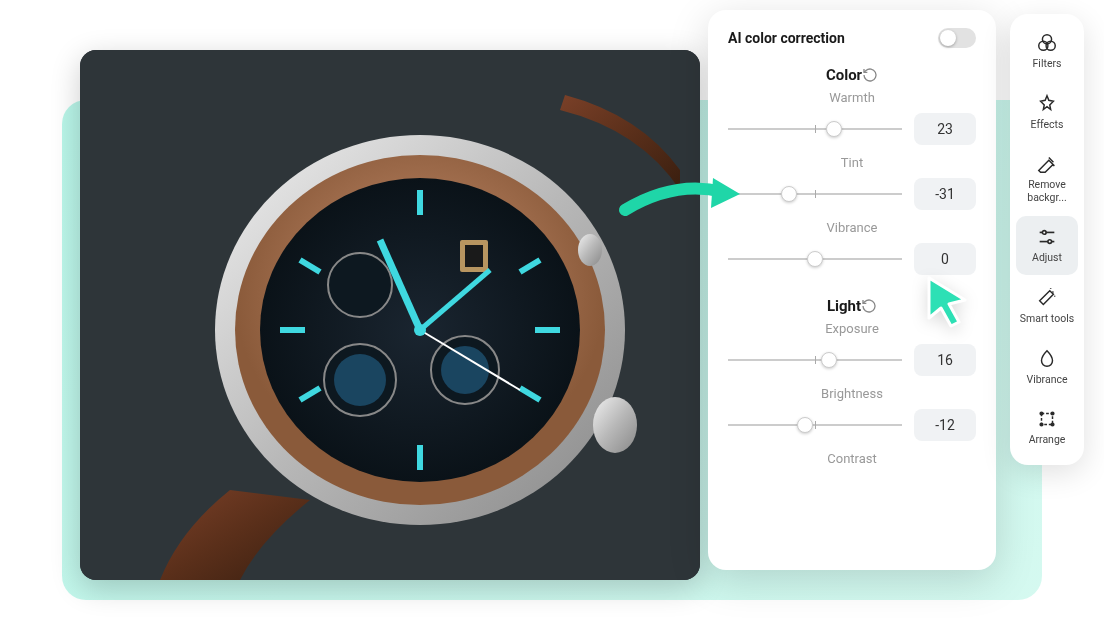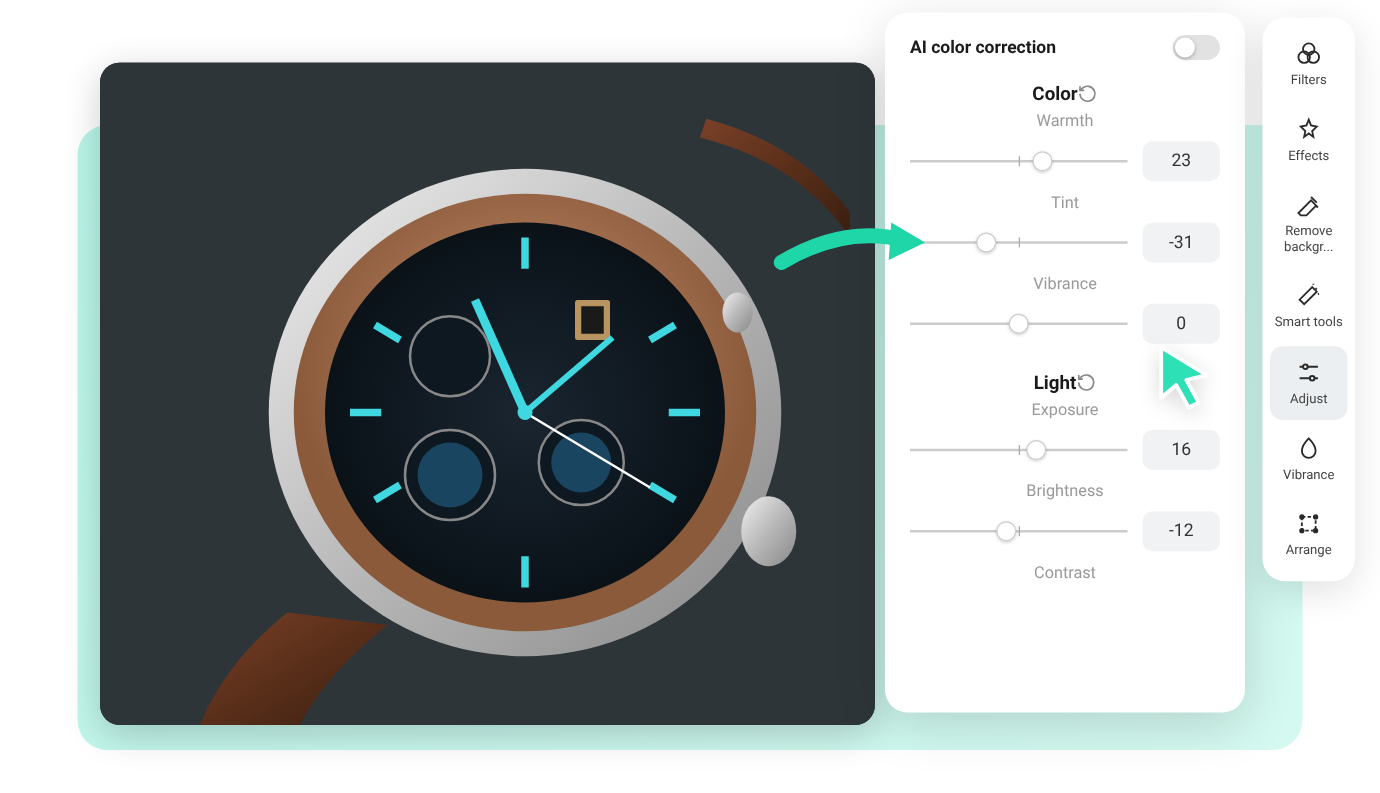--- a/index.html
+++ b/index.html
@@ -273,38 +273,38 @@
       </svg>
     <div class="tool-label">Effects</div>
   </div>
   <div class="tool-item">
     <svg class="tool-icon" width="22" height="22" viewBox="0 0 24 24" fill="none" stroke="currentColor" stroke-width="1.6">
         <path d="M18 13l-8 8H5l-2-2 11-11 6 6z"></path>
         <path d="M14 5l5 5"></path>
       </svg>
     <div class="tool-label">Remove backgr...</div>
   </div>
-  <div class="tool-item">
-    <svg class="tool-icon" width="22" height="22" viewBox="0 0 24 24" fill="none" stroke="currentColor" stroke-width="1.6">
-        <path d="M15 4l-11 11 4 4 11-11z"></path>
-        <path d="M18 6l1-1M20 10l1 0M16 2l0-1"></path>
-      </svg>
-    <div class="tool-label">Smart tools</div>
-  </div>
   <div class="tool-item active">
     <svg class="tool-icon" width="22" height="22" viewBox="0 0 24 24" fill="none" stroke="currentColor" stroke-width="1.8">
         <line x1="4" y1="7" x2="20" y2="7"></line>
         <circle cx="9" cy="7" r="2" fill="#fff"></circle>
         <line x1="4" y1="17" x2="20" y2="17"></line>
         <circle cx="15" cy="17" r="2" fill="#fff"></circle>
       </svg>
     <div class="tool-label">Adjust</div>
   </div>
   <div class="tool-item">
     <svg class="tool-icon" width="22" height="22" viewBox="0 0 24 24" fill="none" stroke="currentColor" stroke-width="1.6">
+        <path d="M15 4l-11 11 4 4 11-11z"></path>
+        <path d="M18 6l1-1M20 10l1 0M16 2l0-1"></path>
+      </svg>
+    <div class="tool-label">Smart tools</div>
+  </div>
+  <div class="tool-item">
+    <svg class="tool-icon" width="22" height="22" viewBox="0 0 24 24" fill="none" stroke="currentColor" stroke-width="1.6">
         <path d="M12 3c4 4 6 8 6 11a6 6 0 11-12 0c0-3 2-7 6-11z"></path>
       </svg>
     <div class="tool-label">Vibrance</div>
   </div>
   <div class="tool-item">
     <svg class="tool-icon" width="22" height="22" viewBox="0 0 24 24" fill="none" stroke="currentColor" stroke-width="1.6">
         <rect x="6" y="6" width="12" height="12" stroke-dasharray="3 2"></rect>
         <circle cx="6" cy="6" r="1.5" fill="currentColor"></circle>
         <circle cx="18" cy="6" r="1.5" fill="currentColor"></circle>
         <circle cx="6" cy="18" r="1.5" fill="currentColor"></circle>

